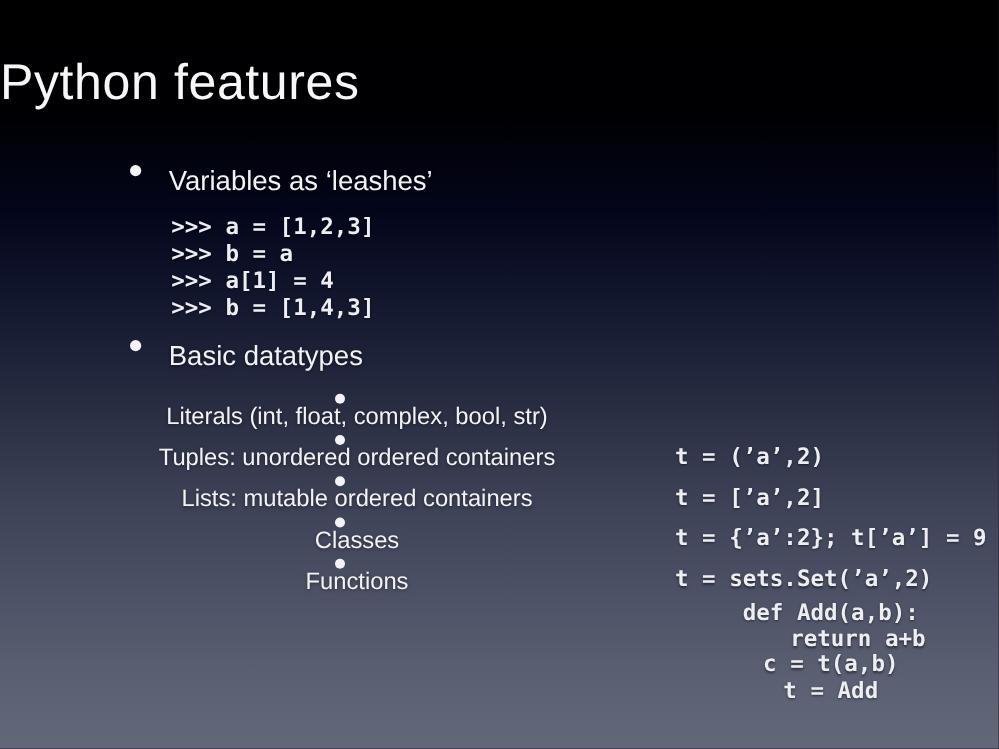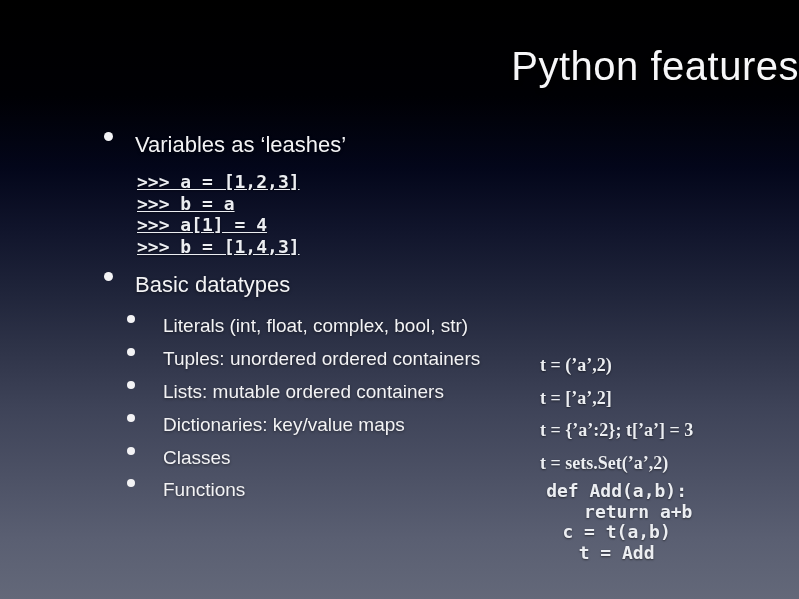--- a/index.html
+++ b/index.html
@@ -21,21 +21,21 @@
       #4d5266 80%,
       #5a5f72 90%,
       #636879 100%);
   }
   .title {
     position: absolute;
     top: 44px;
     left: 0;
     width: 100%;
     margin: 0;
-    text-align: right;
+    text-align: left;
     font-size: 40px;
     font-weight: 400;
     letter-spacing: 0.5px;
     color: #f7f7f9;
     text-shadow: 0 2px 4px rgba(0,0,0,0.55);
   }
   .bullet-l1 {
     position: absolute;
     left: 104px;
     display: flex;
@@ -51,45 +51,46 @@
   }
   .bullet-l1 .lbl { font-size: 22px; }
   .code {
     position: absolute;
     font-family: "DejaVu Sans Mono", "Liberation Mono", monospace;
     font-weight: bold;
     color: #eceef2;
     text-shadow: 0 1px 2px rgba(0,0,0,0.5);
   }
   .code .code-line { white-space: pre; }
-  .code-repl { left: 137px; top: 171px; font-size: 18px; text-decoration: underline; }
+  .code-repl { left: 137px; top: 171px; font-size: 18px; }
   .code-repl .code-line { line-height: 21.5px; }
   .sublist {
     position: absolute;
     left: 127px;
     top: 315px;
     margin: 0; padding: 0;
     list-style: none;
     text-shadow: 0 1px 3px rgba(0,0,0,0.45);
   }
   .sublist li {
     display: flex;
-    align-items: flex-start;
+    align-items: center;
     height: 32.9px;
     font-size: 19px;
+    flex-direction: column;
   }
   .sublist .dot {
     width: 8px; height: 8px;
     border-radius: 50%;
     background: #f3f3f5;
     margin-right: 28px;
     flex: 0 0 auto;
   }
   .code-col { left: 540px; top: 355px; font-size: 18px; }
-  .code-col .sp { height: 32.6px; line-height: 21px; font-family: Liberation Serif, serif; }
+  .code-col .sp { height: 32.6px; line-height: 21px; }
   .code-col .fnb { margin-top: -4px; text-align: center; }
   .code-col .fn { line-height: 20.4px; }
 </style>
 </head>
 <body>
 
 <div class="slide">
 
   <h1 class="title">Python features</h1>
 
@@ -118,36 +119,32 @@
     <li>
       <span class="dot"></span>
       <span>Tuples: unordered ordered containers</span>
     </li>
     <li>
       <span class="dot"></span>
       <span>Lists: mutable ordered containers</span>
     </li>
     <li>
       <span class="dot"></span>
-      <span>Dictionaries: key/value maps</span>
-    </li>
-    <li>
-      <span class="dot"></span>
       <span>Classes</span>
     </li>
     <li>
       <span class="dot"></span>
       <span>Functions</span>
     </li>
   </ul>
 
   <div class="code code-col">
     <div class="code-line sp">t = (’a’,2)</div>
     <div class="code-line sp">t = [’a’,2]</div>
-    <div class="code-line sp">t = {’a’:2}; t[’a’] = 3</div>
+    <div class="code-line sp">t = {’a’:2}; t[’a’] = 9</div>
     <div class="code-line sp">t = sets.Set(’a’,2)</div>
     <div class="fnb">
       <div class="code-line fn">def Add(a,b):</div>
       <div class="code-line fn">    return a+b</div>
       <div class="code-line fn">c = t(a,b)</div>
       <div class="code-line fn">t = Add</div>
     </div>
   </div>
 
 </div>

